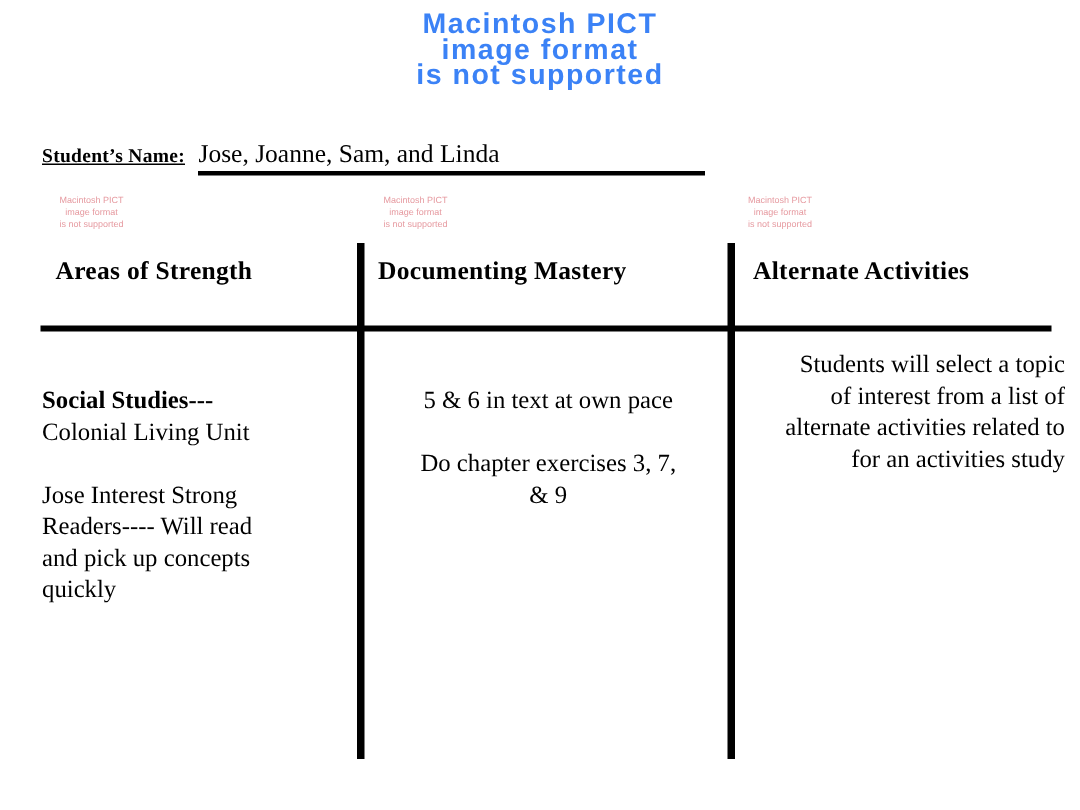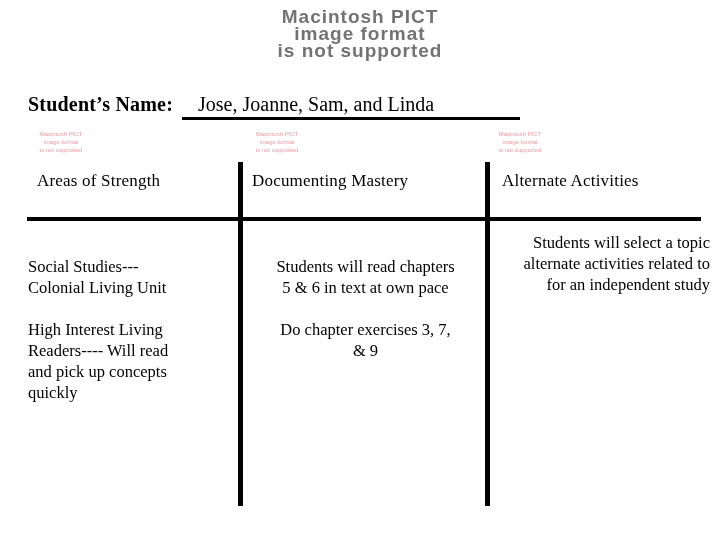--- a/index.html
+++ b/index.html
@@ -16,53 +16,53 @@
     color: #000000;
   }
 
   
   #pict-top {
     position: absolute;
     left: 190px;
     top: 8px;
     width: 340px;
     text-align: center;
-    color: #737373;
+    color: #3b82f6;
     font-family: "Liberation Sans", "DejaVu Sans", sans-serif;
     font-weight: bold;
     font-size: 19px;
     line-height: 17px;
     letter-spacing: 1px;
     white-space: pre-line;
     user-select: none;
   }
 
   
   #student-name-row {
     position: absolute;
     left: 28px;
     top: 93px;
     display: flex;
     align-items: baseline;
     white-space: nowrap;
   }
   #student-name-label {
     font-weight: bold;
-    font-size: 20px;
+    font-size: 13px;
     letter-spacing: 0.2px;
+    text-decoration: underline;
   }
   #student-name-value-wrap {
     margin-left: 9px;
     position: relative;
     width: 340px;
   }
   #student-name-value {
-    font-size: 20px;
+    font-size: 17px;
     display: inline-block;
-    margin-left: 16px;
   }
   #student-name-rule {
     position: absolute;
     left: 0;
     bottom: -4px;
     width: 338px;
     height: 3px;
     background: #000;
   }
 
@@ -78,21 +78,21 @@
     white-space: pre-line;
     user-select: none;
   }
   #pict-col-1 { left: 24px;  top: 130px; }
   #pict-col-2 { left: 240px; top: 130px; }
   #pict-col-3 { left: 483px; top: 130px; }
 
   
   .col-header {
     position: absolute;
-    font-weight: normal;
+    font-weight: bold;
     font-size: 17px;
     letter-spacing: 0.2px;
     white-space: nowrap;
   }
   #header-strength   { left: 37px;  top: 171px; }
   #header-mastery    { left: 252px; top: 171px; }
   #header-alternate  { left: 502px; top: 171px; }
 
   
   #rule-horizontal {
@@ -114,21 +114,21 @@
   #rule-vertical-2 { left: 485px; }
 
   
   .cell {
     position: absolute;
     font-size: 16.5px;
     line-height: 21px;
   }
   .cell p { margin: 0; }
   .cell p.spacer { height: 21px; }
-  .cell .bold { font-weight: normal; }
+  .cell .bold { font-weight: bold; }
 
   #cell-strength  { left: 28px;  top: 256px; width: 200px; text-align: left; }
   #cell-mastery   { left: 258px; top: 256px; width: 215px; text-align: center; }
   #cell-alternate { left: 500px; top: 232px; width: 210px; text-align: right; }
 </style>
 </head>
 <body>
 
 <div id="pict-top">Macintosh PICT
 image format
@@ -157,32 +157,32 @@
 <div class="col-header" id="header-alternate">Alternate Activities</div>
 
 <div id="rule-horizontal"></div>
 <div class="rule-vertical" id="rule-vertical-1"></div>
 <div class="rule-vertical" id="rule-vertical-2"></div>
 
 <div class="cell" id="cell-strength">
   <p class="bold">Social Studies---</p>
   <p>Colonial Living Unit</p>
   <p class="spacer"></p>
-  <p>High Interest Living</p>
+  <p>Jose Interest Strong</p>
   <p>Readers----   Will read</p>
   <p>and pick up concepts</p>
   <p>quickly</p>
 </div>
 
 <div class="cell" id="cell-mastery">
-  <p>Students will read chapters</p>
   <p>5 &amp; 6 in text at own pace</p>
   <p class="spacer"></p>
   <p>Do chapter exercises 3, 7,</p>
   <p>&amp; 9</p>
   <p class="spacer"></p>
 </div>
 
 <div class="cell" id="cell-alternate">
   <p>Students will select a topic</p>
+  <p>of interest  from a list of</p>
   <p>alternate activities related to</p>
-  <p>for an independent study</p>
+  <p>for an activities study</p>
 </div>
 
 </body></html>

